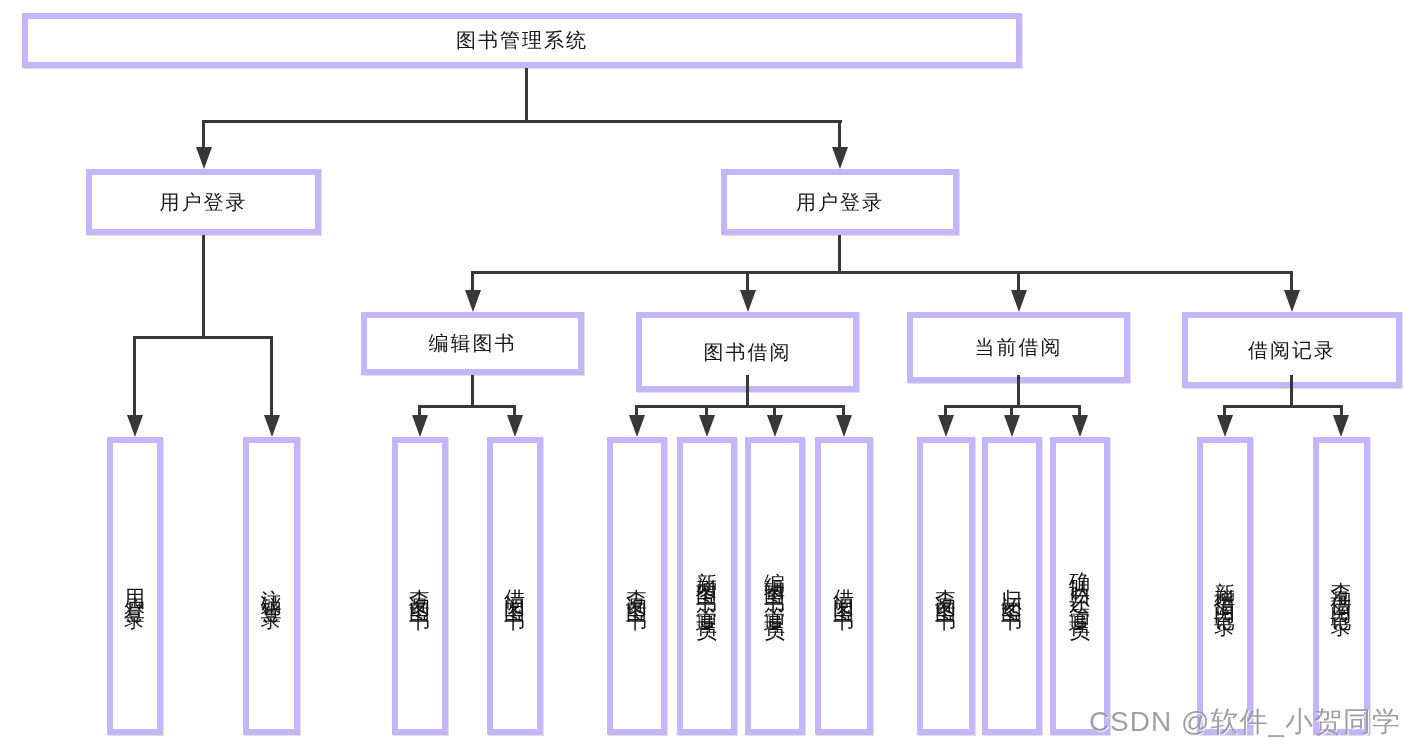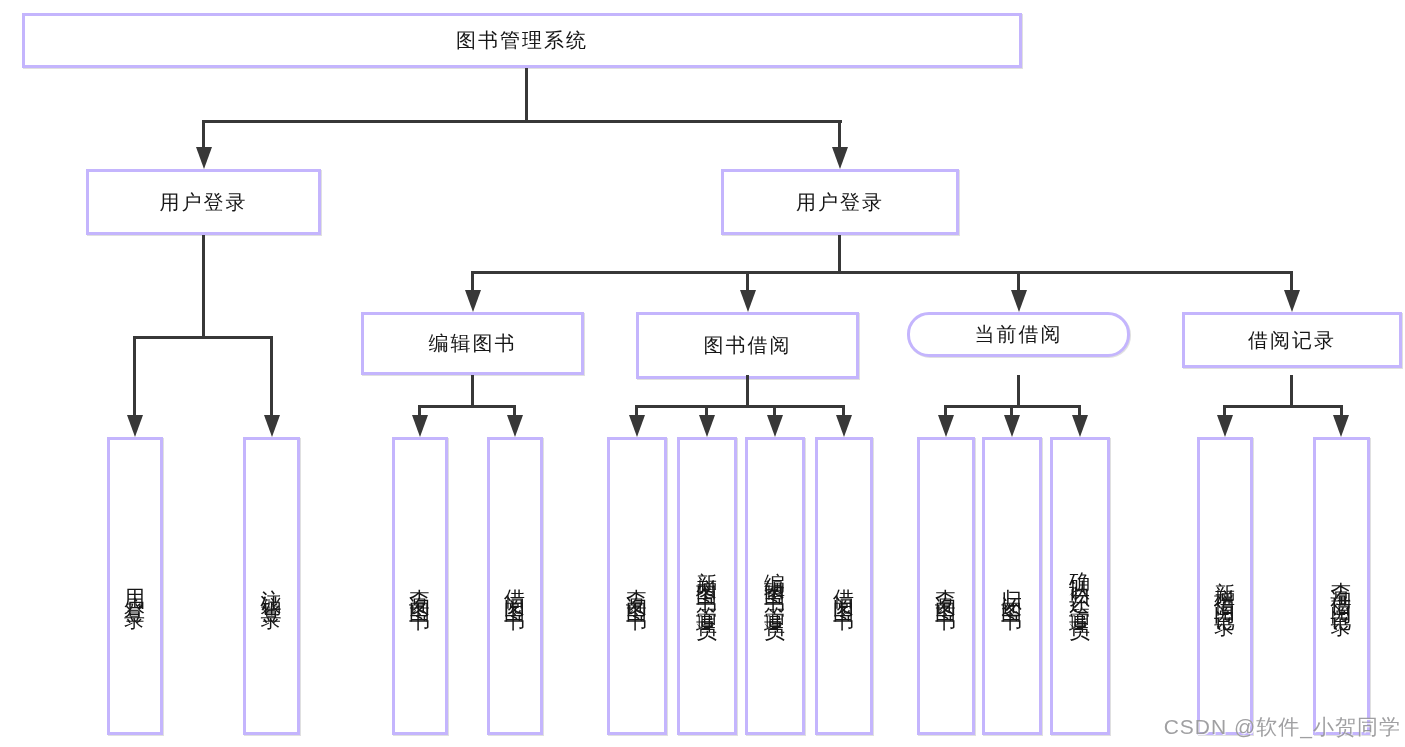--- a/index.html
+++ b/index.html
@@ -1,37 +1,37 @@
 <!DOCTYPE html>
 <html><head>
 <meta charset="utf-8">
 <style>
   html,body{margin:0;padding:0;background:#ffffff;}
   .canvas{
     position:relative;width:1405px;height:747px;background:#ffffff;overflow:hidden;
     font-family:"Liberation Sans","DejaVu Sans",sans-serif;
   }
   .box{
-    position:absolute;box-sizing:border-box;border:3px solid #c4b5fd;background:#ffffff;
+    position:absolute;box-sizing:border-box;border:6px solid #c4b5fd;background:#ffffff;
     display:flex;align-items:center;justify-content:center;color:#161616;
     box-shadow:1px 1px 0 rgba(0,0,0,0.12);
   }
   .hlabel{font-size:20px;letter-spacing:2px;white-space:nowrap;}
   .vlabel{
     writing-mode:vertical-rl;text-orientation:mixed;
     font-size:21px;letter-spacing:7px;line-height:1;white-space:nowrap;
   }
   .vline{position:absolute;width:3px;background:#383838;}
   .hline{position:absolute;height:3px;background:#383838;}
   .ahead{
     position:absolute;width:0;height:0;border-style:solid;
     border-width:22px 8px 0 8px;border-color:#383838 transparent transparent transparent;
   }
   .watermark{
-    position:absolute;right:4px;bottom:6px;font-size:21px;letter-spacing:1px;
+    position:absolute;right:4px;bottom:6px;font-size:28px;letter-spacing:1px;
     color:rgba(150,150,152,0.9);text-shadow:1px 1px 0 rgba(255,255,255,0.85);
     white-space:nowrap;
   }
 </style>
 </head>
 <body>
 
 <div class="canvas">
 
   <div class="box" style="left:22px;top:13px;width:1000px;height:55px;">
@@ -66,27 +66,27 @@
   <div class="vline" style="left:746px;top:271px;height:21px;"></div>
   <div class="ahead" style="left:740px;top:290px;"></div>
   <div class="vline" style="left:1017px;top:271px;height:21px;"></div>
   <div class="ahead" style="left:1011px;top:290px;"></div>
   <div class="vline" style="left:1290px;top:271px;height:21px;"></div>
   <div class="ahead" style="left:1284px;top:290px;"></div>
 
   <div class="box" style="left:361px;top:312px;width:223px;height:63px;">
     <span class="hlabel">编辑图书</span>
   </div>
-  <div class="box" style="left:636px;top:312px;width:223px;height:67px;">
+  <div class="box" style="left:636px;top:312px;width:223px;height:80px;">
     <span class="hlabel">图书借阅</span>
   </div>
-  <div class="box" style="left:907px;top:312px;width:223px;height:45px;border-radius:22px;">
+  <div class="box" style="left:907px;top:312px;width:223px;height:71px;">
     <span class="hlabel">当前借阅</span>
   </div>
-  <div class="box" style="left:1182px;top:312px;width:220px;height:56px;">
+  <div class="box" style="left:1182px;top:312px;width:220px;height:76px;">
     <span class="hlabel">借阅记录</span>
   </div>
 
   <div class="vline" style="left:471px;top:375px;height:33px;"></div>
   <div class="hline" style="left:418px;top:405px;width:98px;"></div>
   <div class="vline" style="left:418px;top:405px;height:12px;"></div>
   <div class="ahead" style="left:412px;top:415px;"></div>
   <div class="vline" style="left:513px;top:405px;height:12px;"></div>
   <div class="ahead" style="left:507px;top:415px;"></div>
 

